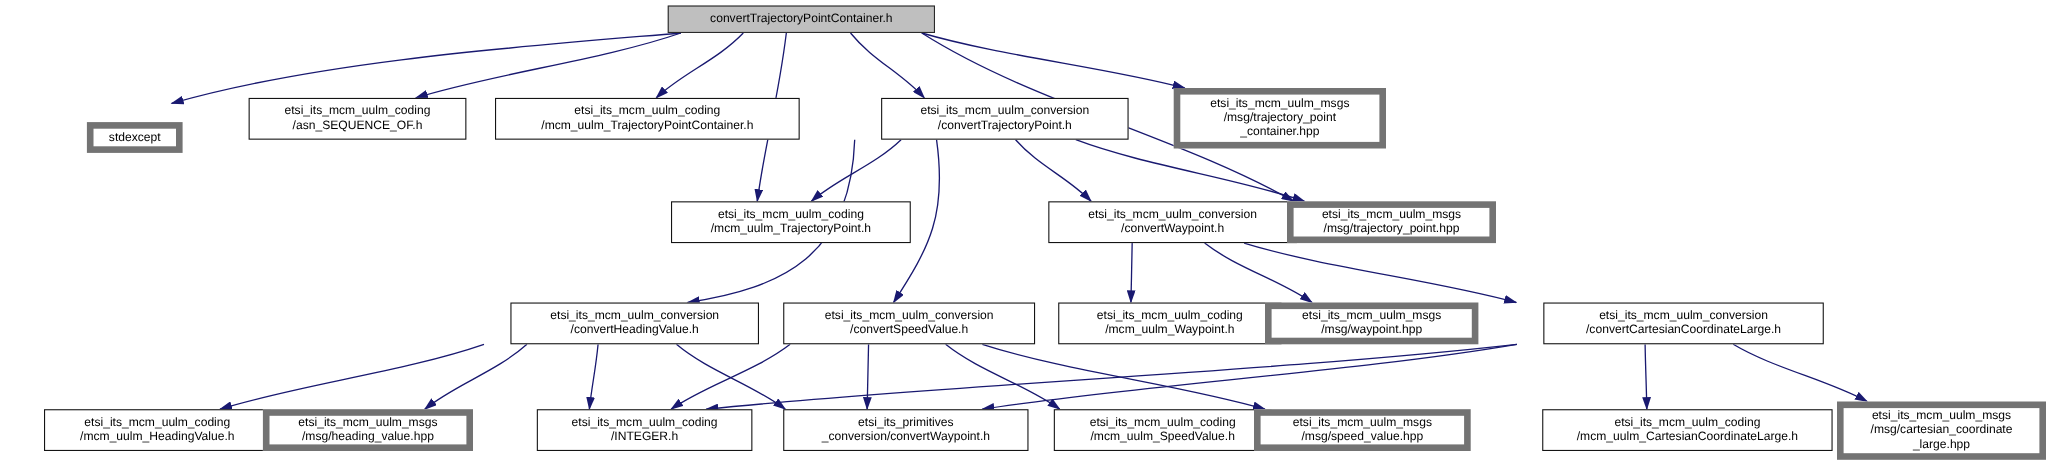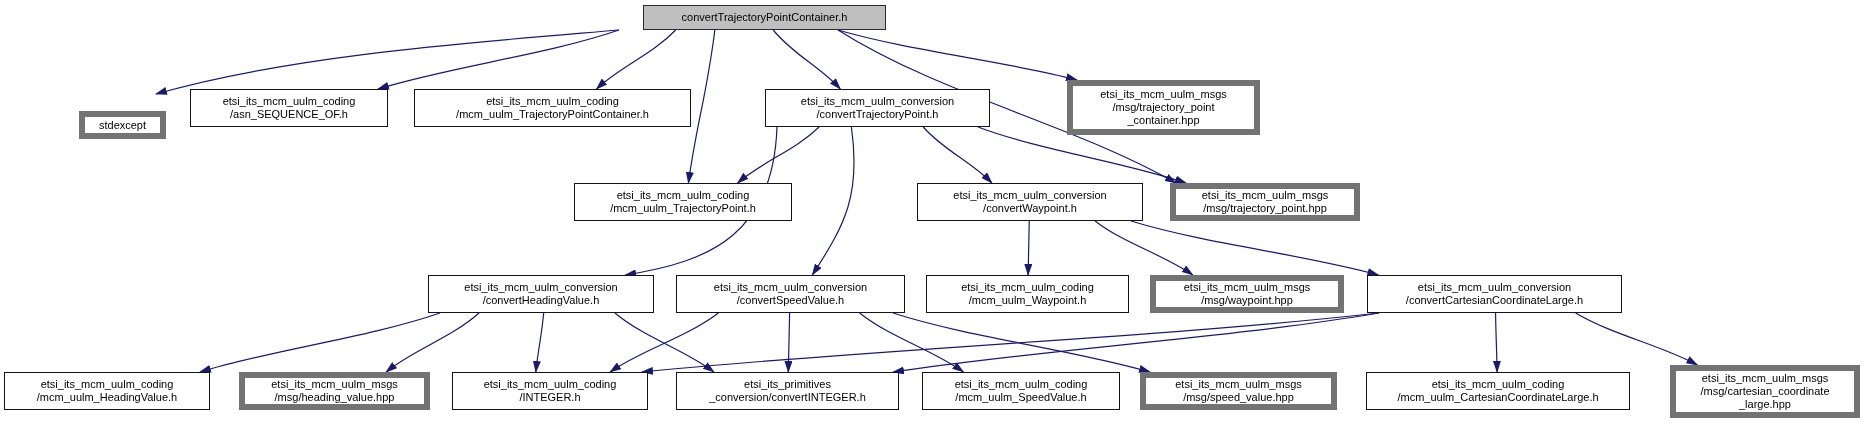--- a/index.html
+++ b/index.html
@@ -19,23 +19,23 @@
     align-items:center;
     justify-content:center;
     text-align:center;
     font-size:11px;
     line-height:13px;
     white-space:pre-line;
     color:#000000;
     background:#ffffff;
     padding:0 2px;
   }
-  .node.linked{border:1.4px solid #141414;}
+  .node.linked{border:1.4px solid #141414;margin-left:36px;}
   .node.external{border:6px solid #737373;}
-  .node.current{border:1.5px solid #2a2a2a;background:#bfbfbf;margin-left:36px;}
+  .node.current{border:1.5px solid #2a2a2a;background:#bfbfbf;}
 </style>
 </head>
 <body>
 
 <div class="stage">
   <svg class="edges" width="1871" height="424" viewBox="0 0 1871 424" id="edges-svg">
       <defs>
         <marker id="arrowhead" viewBox="0 0 12 8" refX="11" refY="4" markerWidth="12" markerHeight="8" markerUnits="userSpaceOnUse" orient="auto">
           <path d="M0,0 L12,4 L0,8 Z" fill="#191970"></path>
         </marker>
@@ -96,21 +96,21 @@
 /msg/waypoint.hpp</div>
       <div class="node linked" style="left: 1367px; top: 275px; width: 255px; height: 38px;">etsi_its_mcm_uulm_conversion
 /convertCartesianCoordinateLarge.h</div>
       <div class="node linked" style="left: 4px; top: 372px; width: 206px; height: 38px;">etsi_its_mcm_uulm_coding
 /mcm_uulm_HeadingValue.h</div>
       <div class="node external" style="left: 239px; top: 372px; width: 191px; height: 38px;">etsi_its_mcm_uulm_msgs
 /msg/heading_value.hpp</div>
       <div class="node linked" style="left: 452px; top: 372px; width: 196px; height: 38px;">etsi_its_mcm_uulm_coding
 /INTEGER.h</div>
       <div class="node linked" style="left: 676px; top: 372px; width: 223px; height: 38px;">etsi_its_primitives
-_conversion/convertINTEGER.h</div>
+_conversion/convertWaypoint.h</div>
       <div class="node linked" style="left: 922px; top: 372px; width: 198px; height: 38px;">etsi_its_mcm_uulm_coding
 /mcm_uulm_SpeedValue.h</div>
       <div class="node external" style="left: 1140px; top: 372px; width: 197px; height: 38px;">etsi_its_mcm_uulm_msgs
 /msg/speed_value.hpp</div>
       <div class="node linked" style="left: 1366px; top: 372px; width: 264px; height: 38px;">etsi_its_mcm_uulm_coding
 /mcm_uulm_CartesianCoordinateLarge.h</div>
       <div class="node external" style="left: 1670px; top: 365px; width: 190px; height: 53px;">etsi_its_mcm_uulm_msgs
 /msg/cartesian_coordinate
 _large.hpp</div>
     </div>

